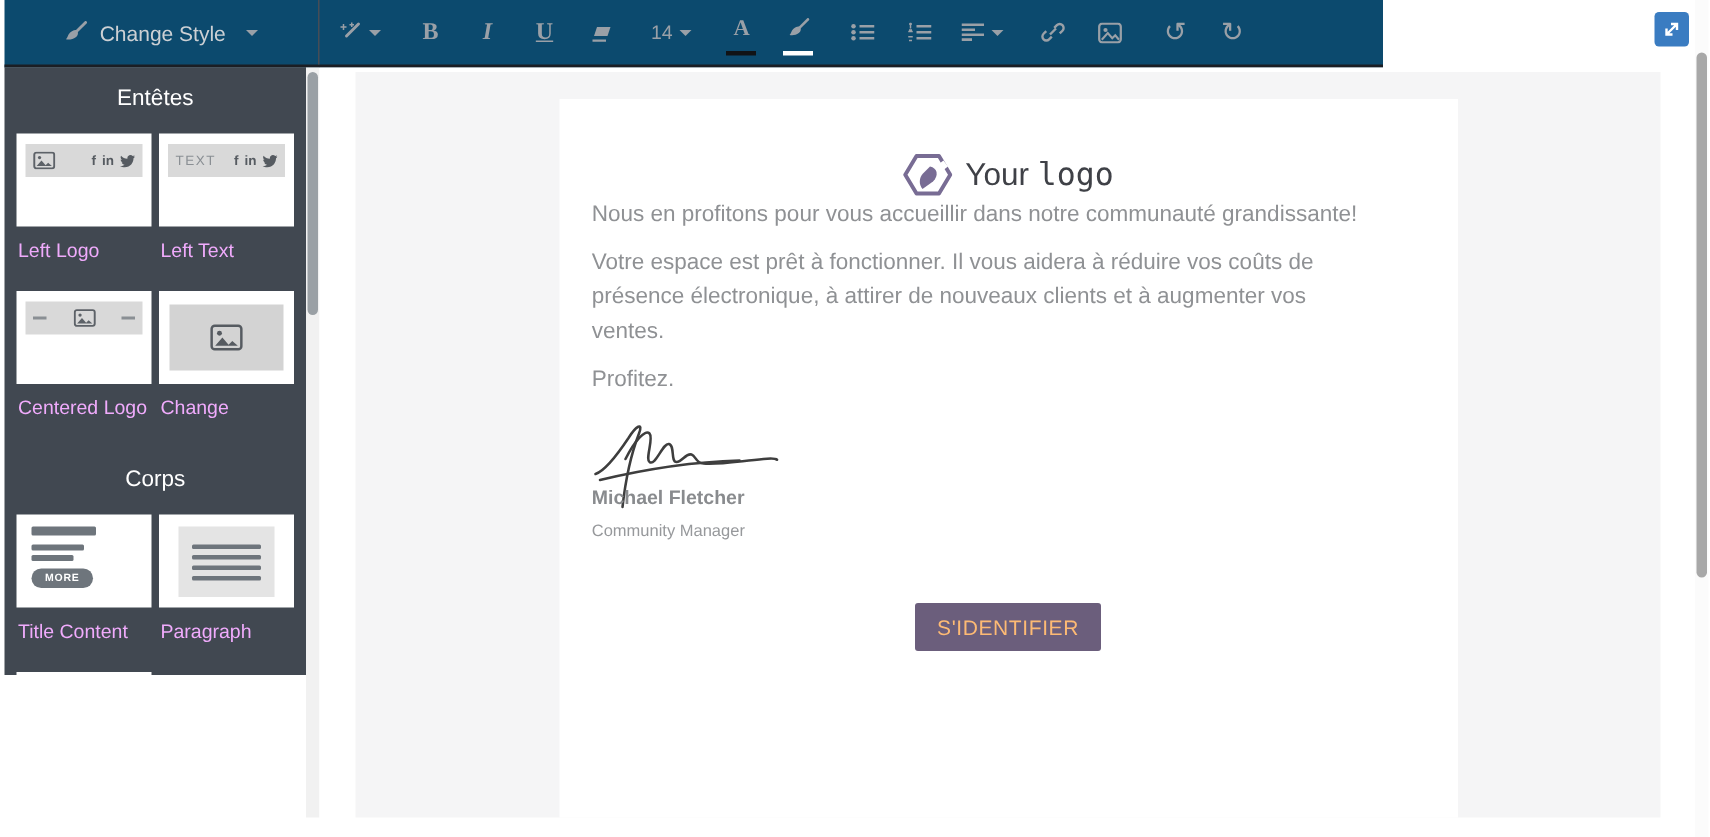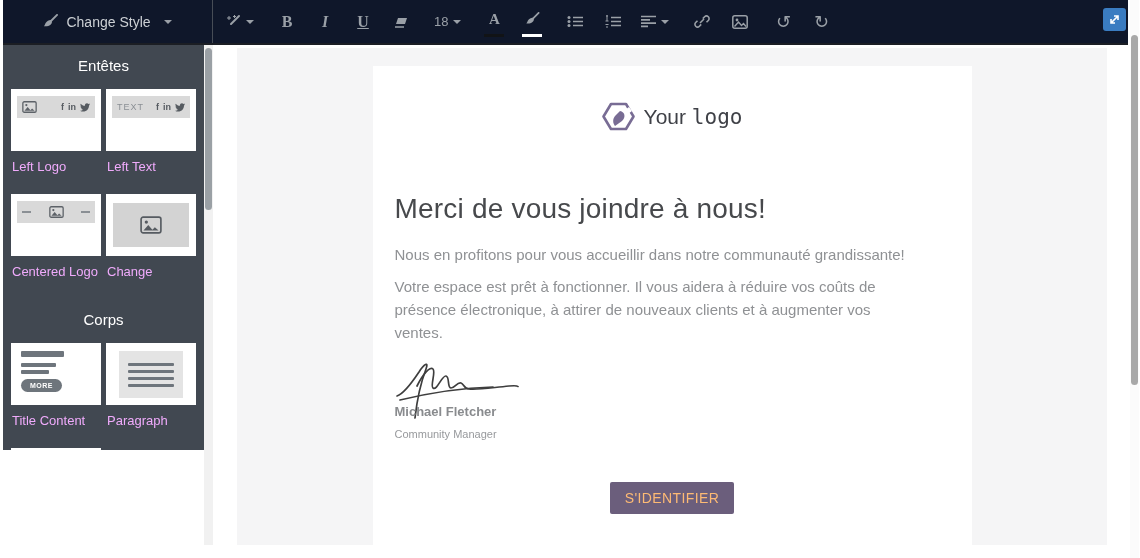--- a/index.html
+++ b/index.html
@@ -1,22 +1,22 @@
 <!DOCTYPE html>
 <html><head>
 <meta charset="utf-8">
 <style>
   * { margin:0; padding:0; box-sizing:border-box; }
   html,body { width:1140px; height:558px; overflow:hidden; background:#ffffff;
               font-family:"Liberation Sans", sans-serif; }
   .app { position:relative; width:1140px; height:558px; background:#fff; }
 
   
-  .toolbar { position:absolute; left:3px; top:0; width:1125px; height:45px;
-             background:#0f172a; display:flex; border-bottom:2px solid #1b1e24; }
+  .toolbar { position:absolute; left:3px; top:0; width:919px; height:45px;
+             background:#0c4a6e; display:flex; border-bottom:2px solid #1b1e24; }
   .toolbar-left { width:210px; height:100%; display:flex; align-items:center;
                   justify-content:center; gap:8px; border-right:1px solid #474d56;
                   color:#ccd0d4; font-size:14px; cursor:pointer; }
   .toolbar-right { flex:1; display:flex; align-items:center; padding-left:12px; }
   .tbtn { display:flex; align-items:center; justify-content:center; height:30px;
           min-width:20px; color:#9aa0a7; cursor:pointer; position:relative; }
   .tgroup { display:flex; align-items:center; gap:18px; margin-right:23px; }
   .caret { width:0; height:0; border-left:4px solid transparent; border-right:4px solid transparent;
            border-top:4px solid #9aa0a7; display:inline-block; margin-left:5px; }
   .glyph-serif { font-family:"Liberation Serif", serif; font-size:16px; font-weight:bold; }
@@ -129,21 +129,21 @@
         <span class="tbtn">
           <svg width="15" height="13" viewBox="0 0 15 13">
             <path d="M4 3 L13 3 L11 9 L2 9 Z" fill="#9aa0a7"></path>
             <path d="M1 12 h9" stroke="#9aa0a7" stroke-width="1.5"></path>
           </svg>
         </span>
       </div>
 
       <div class="tgroup">
         <span class="tbtn fontsize">
-          <span>18</span>
+          <span>14</span>
           <span class="caret"></span>
         </span>
       </div>
 
       <div class="tgroup">
         <span class="tbtn colorA">A</span>
         <span class="tbtn brushsw">
           <svg width="15" height="14" viewBox="0 0 16 16">
             <path d="M15 1 L8.5 7.5" stroke="#9aa0a7" stroke-width="2" fill="none" stroke-linecap="round"></path>
             <path d="M8.5 6.5 C10 7.5 10 10 8 11.5 C6 13.2 3.2 13.4 1 13 C2.3 11.6 2.2 10.6 3 9.4 C4.2 7.6 6.8 6.2 8.5 6.5 Z" fill="#9aa0a7"></path>
@@ -343,24 +343,24 @@
         <div class="logo-row">
           <svg width="33" height="29" viewBox="0 0 33 29">
             <path d="M9 2 L24 2 L31.5 14.5 L24 27 L9 27 L1.5 14.5 Z" fill="none" stroke="#786c94" stroke-width="2.6" stroke-linejoin="round"></path>
             <path d="M27 5 L15 14 L18 18 L30 9 Z" fill="#ffffff"></path>
             <path d="M18 9 C23 10 24 15 20 19 L13 24 C10.5 21 10.5 16.5 13.5 13.5 Z" fill="#786c94"></path>
             <path d="M14 12 L22 10 L23 15 L15 21 Z" fill="#ffffff" opacity="0"></path>
           </svg>
           <span class="logo-text"><span>Your </span><span class="mono">logo</span></span>
         </div>
 
-        <h1>Merci de vous joindre à nous!</h1>
 
         <p>Nous en profitons pour vous accueillir dans notre communauté grandissante!</p>
         <p>Votre espace est prêt à fonctionner. Il vous aidera à réduire vos coûts de présence électronique, à attirer de nouveaux clients et à augmenter vos ventes.</p>
+        <p>Profitez.</p>
 
         <div class="sig-block">
           <svg class="sig-svg" width="126" height="62" viewBox="0 0 126 62">
             <g fill="none" stroke="#3e3e3e" stroke-width="1.7" stroke-linecap="round">
               <path d="M2 38 C8 36 16 26 24 14 C29 6 34 3 31 11 C26 24 22 42 20 60"></path>
               <path d="M22 28 C28 16 35 8 38 11 C41 14 35 28 38 30 C42 33 47 17 51 18 C55 19 52 30 56 30 C60 30 62 24 66 25 C69 26 69 31 74 31 C82 32 94 30 114 28 C119 27.5 122 27.5 123 28.5"></path>
               <path d="M5 42 C30 36 62 30 98 29"></path>
             </g>
           </svg>
           <div class="sig-name">Michael Fletcher</div>

